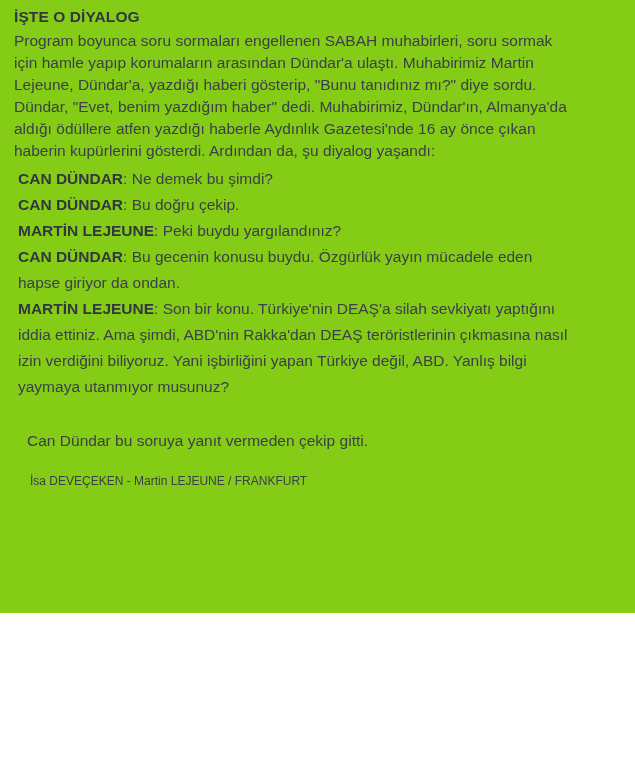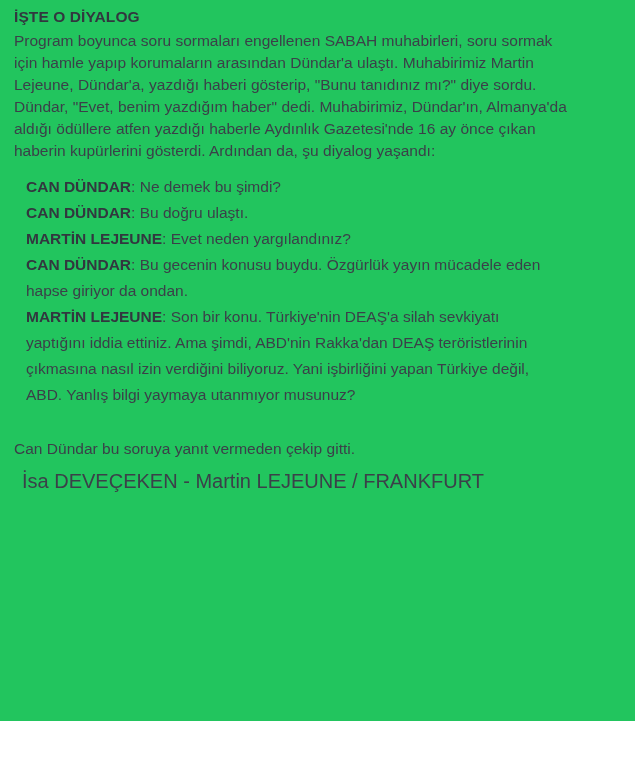--- a/index.html
+++ b/index.html
@@ -12,23 +12,23 @@
     height: 761px;
     overflow: hidden;
     font-family: "Liberation Sans", "DejaVu Sans", sans-serif;
     color: #3b4049;
     -webkit-font-smoothing: antialiased;
   }
 
   .article {
     box-sizing: border-box;
     width: 635px;
-    height: 721px;
+    height: 613px;
     padding: 4px 62px 0 14px;
-    background: #22c55e;
+    background: #84cc16;
   }
 
   .headline {
     font-size: 15.5px;
     font-weight: bold;
     line-height: 26px;
     color: #32373f;
     letter-spacing: 0.1px;
     margin: 0 0 0 0;
     white-space: nowrap;
@@ -42,25 +42,25 @@
     text-align: left;
     word-spacing: 0.1px;
   }
 
   .intro {
     margin-top: 0px;
   }
 
   
   .gap-before-dialogue { margin-top: 28px; }
-  .gap-before-closing  { margin-top: 30px; }
+  .gap-before-closing  { margin-top: 30px; margin-left: 13px; }
   .gap-before-byline   { margin-top: 30px; }
 
   .dialogue {
-    margin: 12px;
+    margin: 4px;
   }
   .dialogue .line {
     font-size: 15.5px;
     line-height: 26px;
     color: #3b4049;
     margin: 0;
   }
   .dialogue .speaker {
     font-weight: bold;
     color: #32373f;
@@ -68,39 +68,39 @@
   .dialogue .colon {
     font-weight: normal;
     color: #3b4049;
   }
   .dialogue .speech {
     font-weight: normal;
     color: #3b4049;
   }
 
   .byline {
-    font-size: 20px;
+    font-size: 12px;
     line-height: 26px;
     color: #3b4049;
-    margin: 8px;
+    margin: 16px;
   }
 </style>
 </head>
 <body>
 
 <div class="article">
 
   <h2 class="headline">İŞTE O DİYALOG</h2>
 
   <p class="para intro">Program boyunca soru sormaları engellenen SABAH muhabirleri, soru sormak için hamle yapıp korumaların arasından Dündar'a ulaştı. Muhabirimiz Martin Lejeune, Dündar'a, yazdığı haberi gösterip, "Bunu tanıdınız mı?" diye sordu. Dündar, "Evet, benim yazdığım haber" dedi. Muhabirimiz, Dündar'ın, Almanya'da aldığı ödüllere atfen yazdığı haberle Aydınlık Gazetesi'nde 16 ay önce çıkan haberin kupürlerini gösterdi. Ardından da, şu diyalog yaşandı:</p>
 
   <div class="dialogue gap-before-dialogue" id="dialogue-container">
       <p class="line"><span class="speaker">CAN DÜNDAR</span><span class="colon">:</span><span class="speech"> Ne demek bu şimdi?</span></p>
-      <p class="line"><span class="speaker">CAN DÜNDAR</span><span class="colon">:</span><span class="speech"> Bu doğru ulaştı.</span></p>
-      <p class="line"><span class="speaker">MARTİN LEJEUNE</span><span class="colon">:</span><span class="speech"> Evet neden yargılandınız?</span></p>
+      <p class="line"><span class="speaker">CAN DÜNDAR</span><span class="colon">:</span><span class="speech"> Bu doğru çekip.</span></p>
+      <p class="line"><span class="speaker">MARTİN LEJEUNE</span><span class="colon">:</span><span class="speech"> Peki buydu yargılandınız?</span></p>
       <p class="line"><span class="speaker">CAN DÜNDAR</span><span class="colon">:</span><span class="speech"> Bu gecenin konusu buydu. Özgürlük yayın mücadele eden hapse giriyor da ondan.</span></p>
       <p class="line"><span class="speaker">MARTİN LEJEUNE</span><span class="colon">:</span><span class="speech"> Son bir konu. Türkiye'nin DEAŞ'a silah sevkiyatı yaptığını iddia ettiniz. Ama şimdi, ABD'nin Rakka'dan DEAŞ teröristlerinin çıkmasına nasıl izin verdiğini biliyoruz. Yani işbirliğini yapan Türkiye değil, ABD. Yanlış bilgi yaymaya utanmıyor musunuz?</span></p>
     </div>
 
   <p class="para gap-before-closing">Can Dündar bu soruya yanıt vermeden çekip gitti.</p>
 
   <p class="byline gap-before-byline">İsa DEVEÇEKEN - Martin LEJEUNE / FRANKFURT</p>
 
 </div>
 

